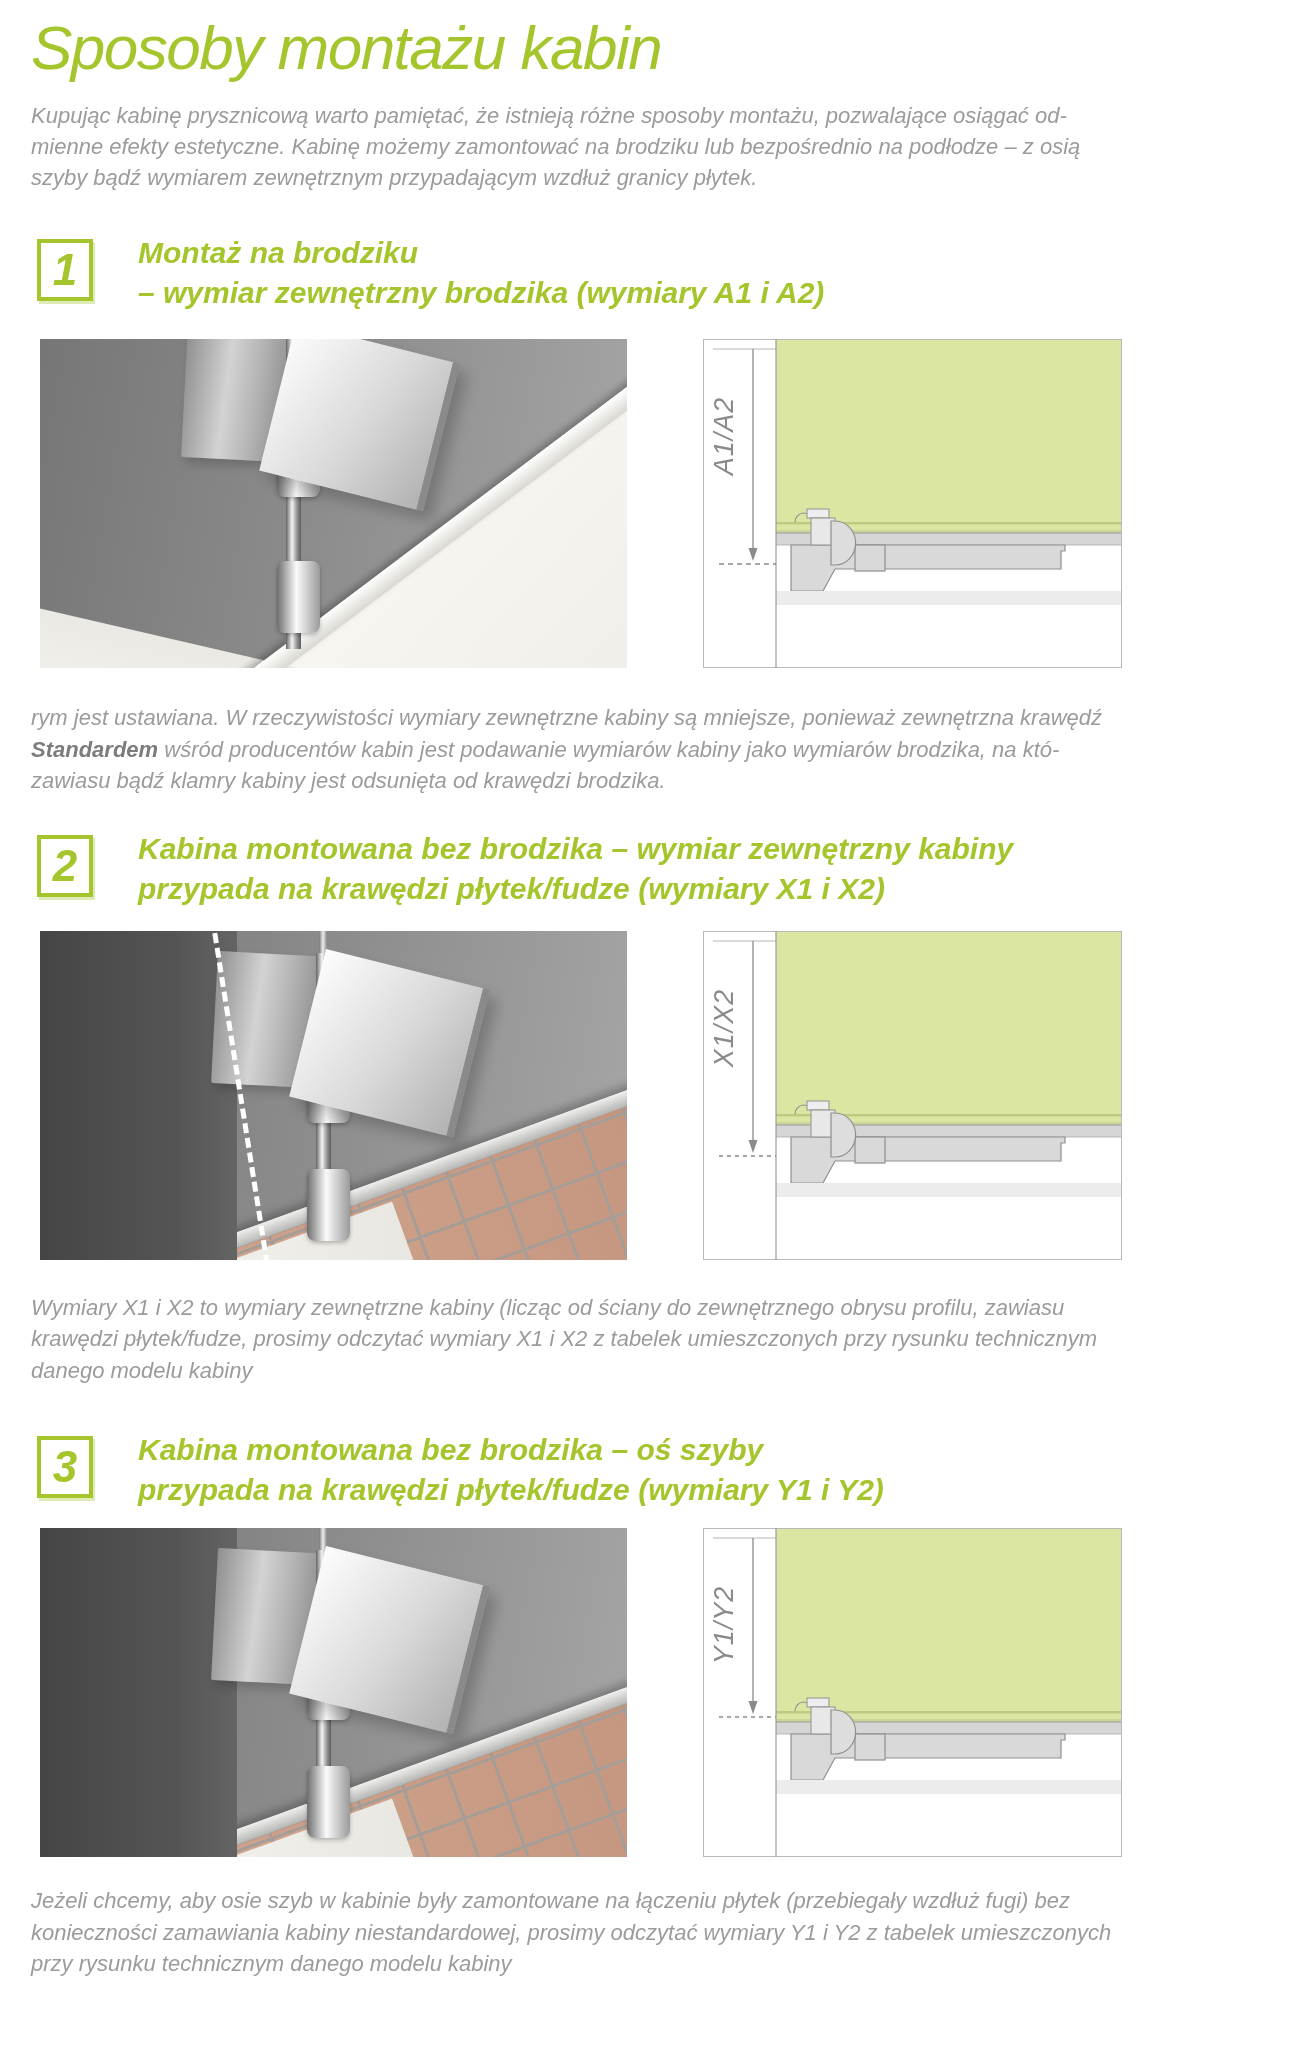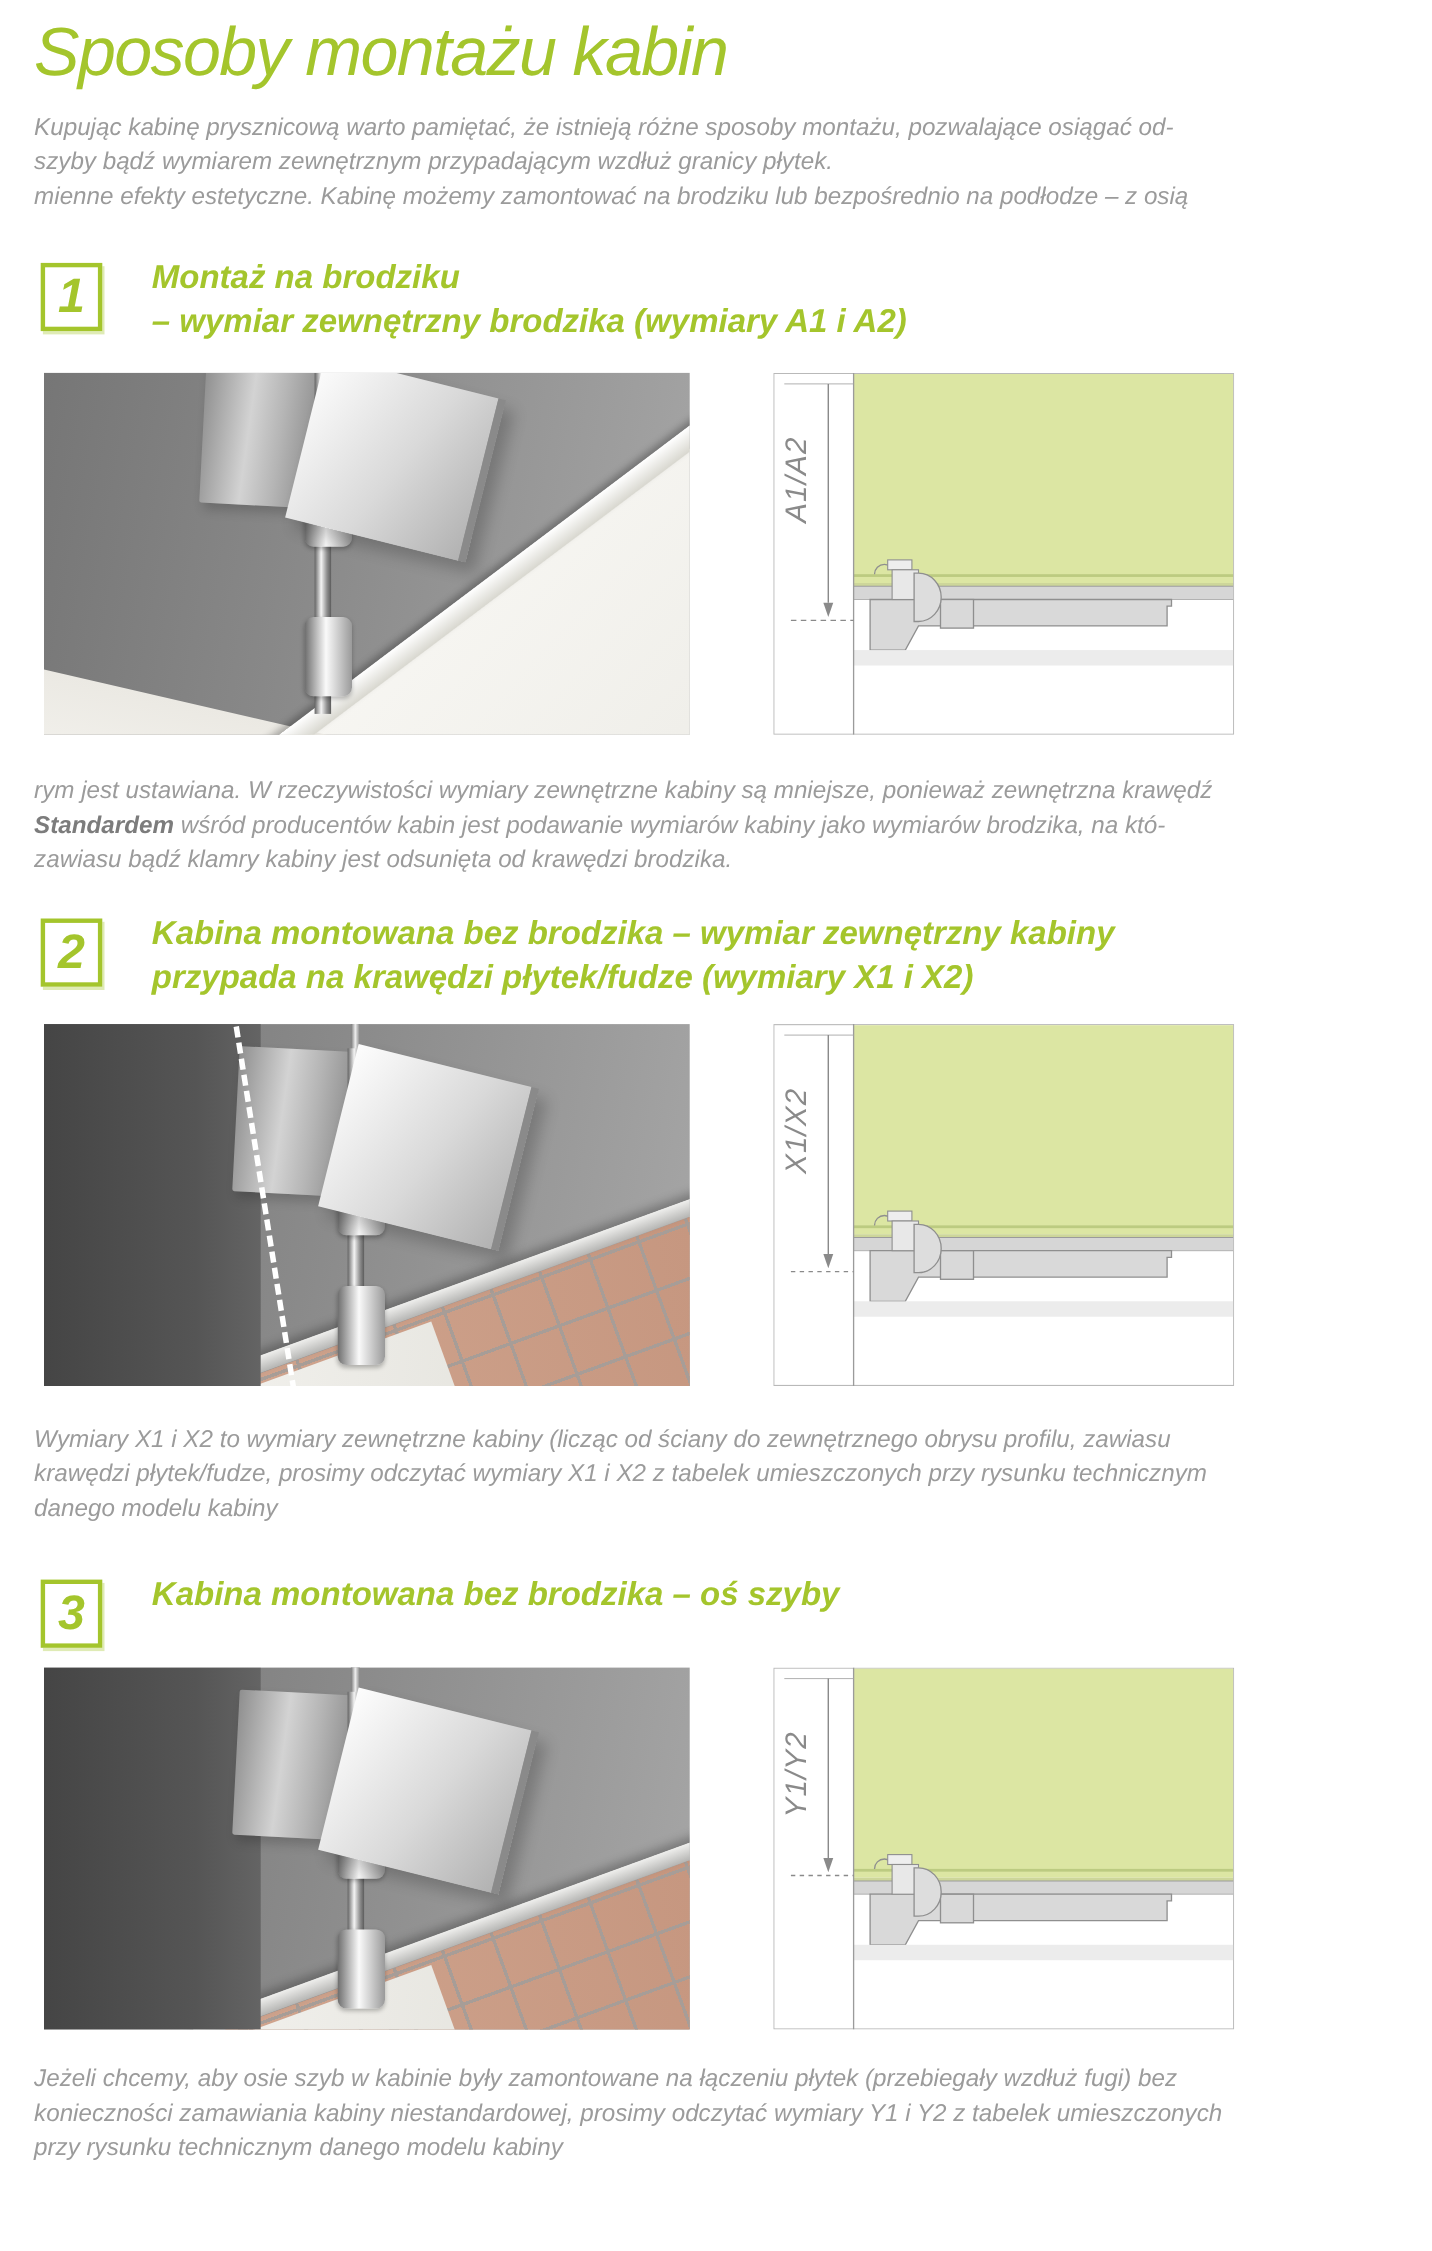--- a/index.html
+++ b/index.html
@@ -96,22 +96,22 @@
 </head>
 <body>
 
 <div class="page">
   <div class="content">
 
     <h1 class="title">Sposoby montażu kabin</h1>
 
     <div class="intro">
       <div class="pline">Kupując kabinę prysznicową warto pamiętać, że istnieją różne sposoby montażu, pozwalające osiągać od-</div>
+      <div class="pline">mienne efekty estetyczne. Kabinę możemy zamontować na brodziku lub bezpośrednio na podłodze – z osią</div>
       <div class="pline">szyby bądź wymiarem zewnętrznym przypadającym wzdłuż granicy płytek.</div>
-      <div class="pline">mienne efekty estetyczne. Kabinę możemy zamontować na brodziku lub bezpośrednio na podłodze – z osią</div>
     </div>
 
     <section>
       <div class="sec-header m-sec1">
         <div class="num-box">
           <span>1</span>
         </div>
         <div class="sec-heading">
           <div class="hline">Montaż na brodziku</div>
           <div class="hline">– wymiar zewnętrzny brodzika (wymiary A1 i A2)</div>
@@ -226,20 +226,21 @@
       </div>
     </section>
 
     <section>
       <div class="sec-header m-sec3">
         <div class="num-box">
           <span>3</span>
         </div>
         <div class="sec-heading">
           <div class="hline">Kabina montowana bez brodzika – oś szyby</div>
+          <div class="hline">przypada na krawędzi płytek/fudze (wymiary Y1 i Y2)</div>
         </div>
       </div>
 
       <div class="media-row m-media3">
         <div class="photo">
           <div class="floor"></div>
           <div class="white-patch"></div>
           <div class="skirting"></div>
           <div class="wall-dark"></div>
           <div class="hinge hinge-b">

